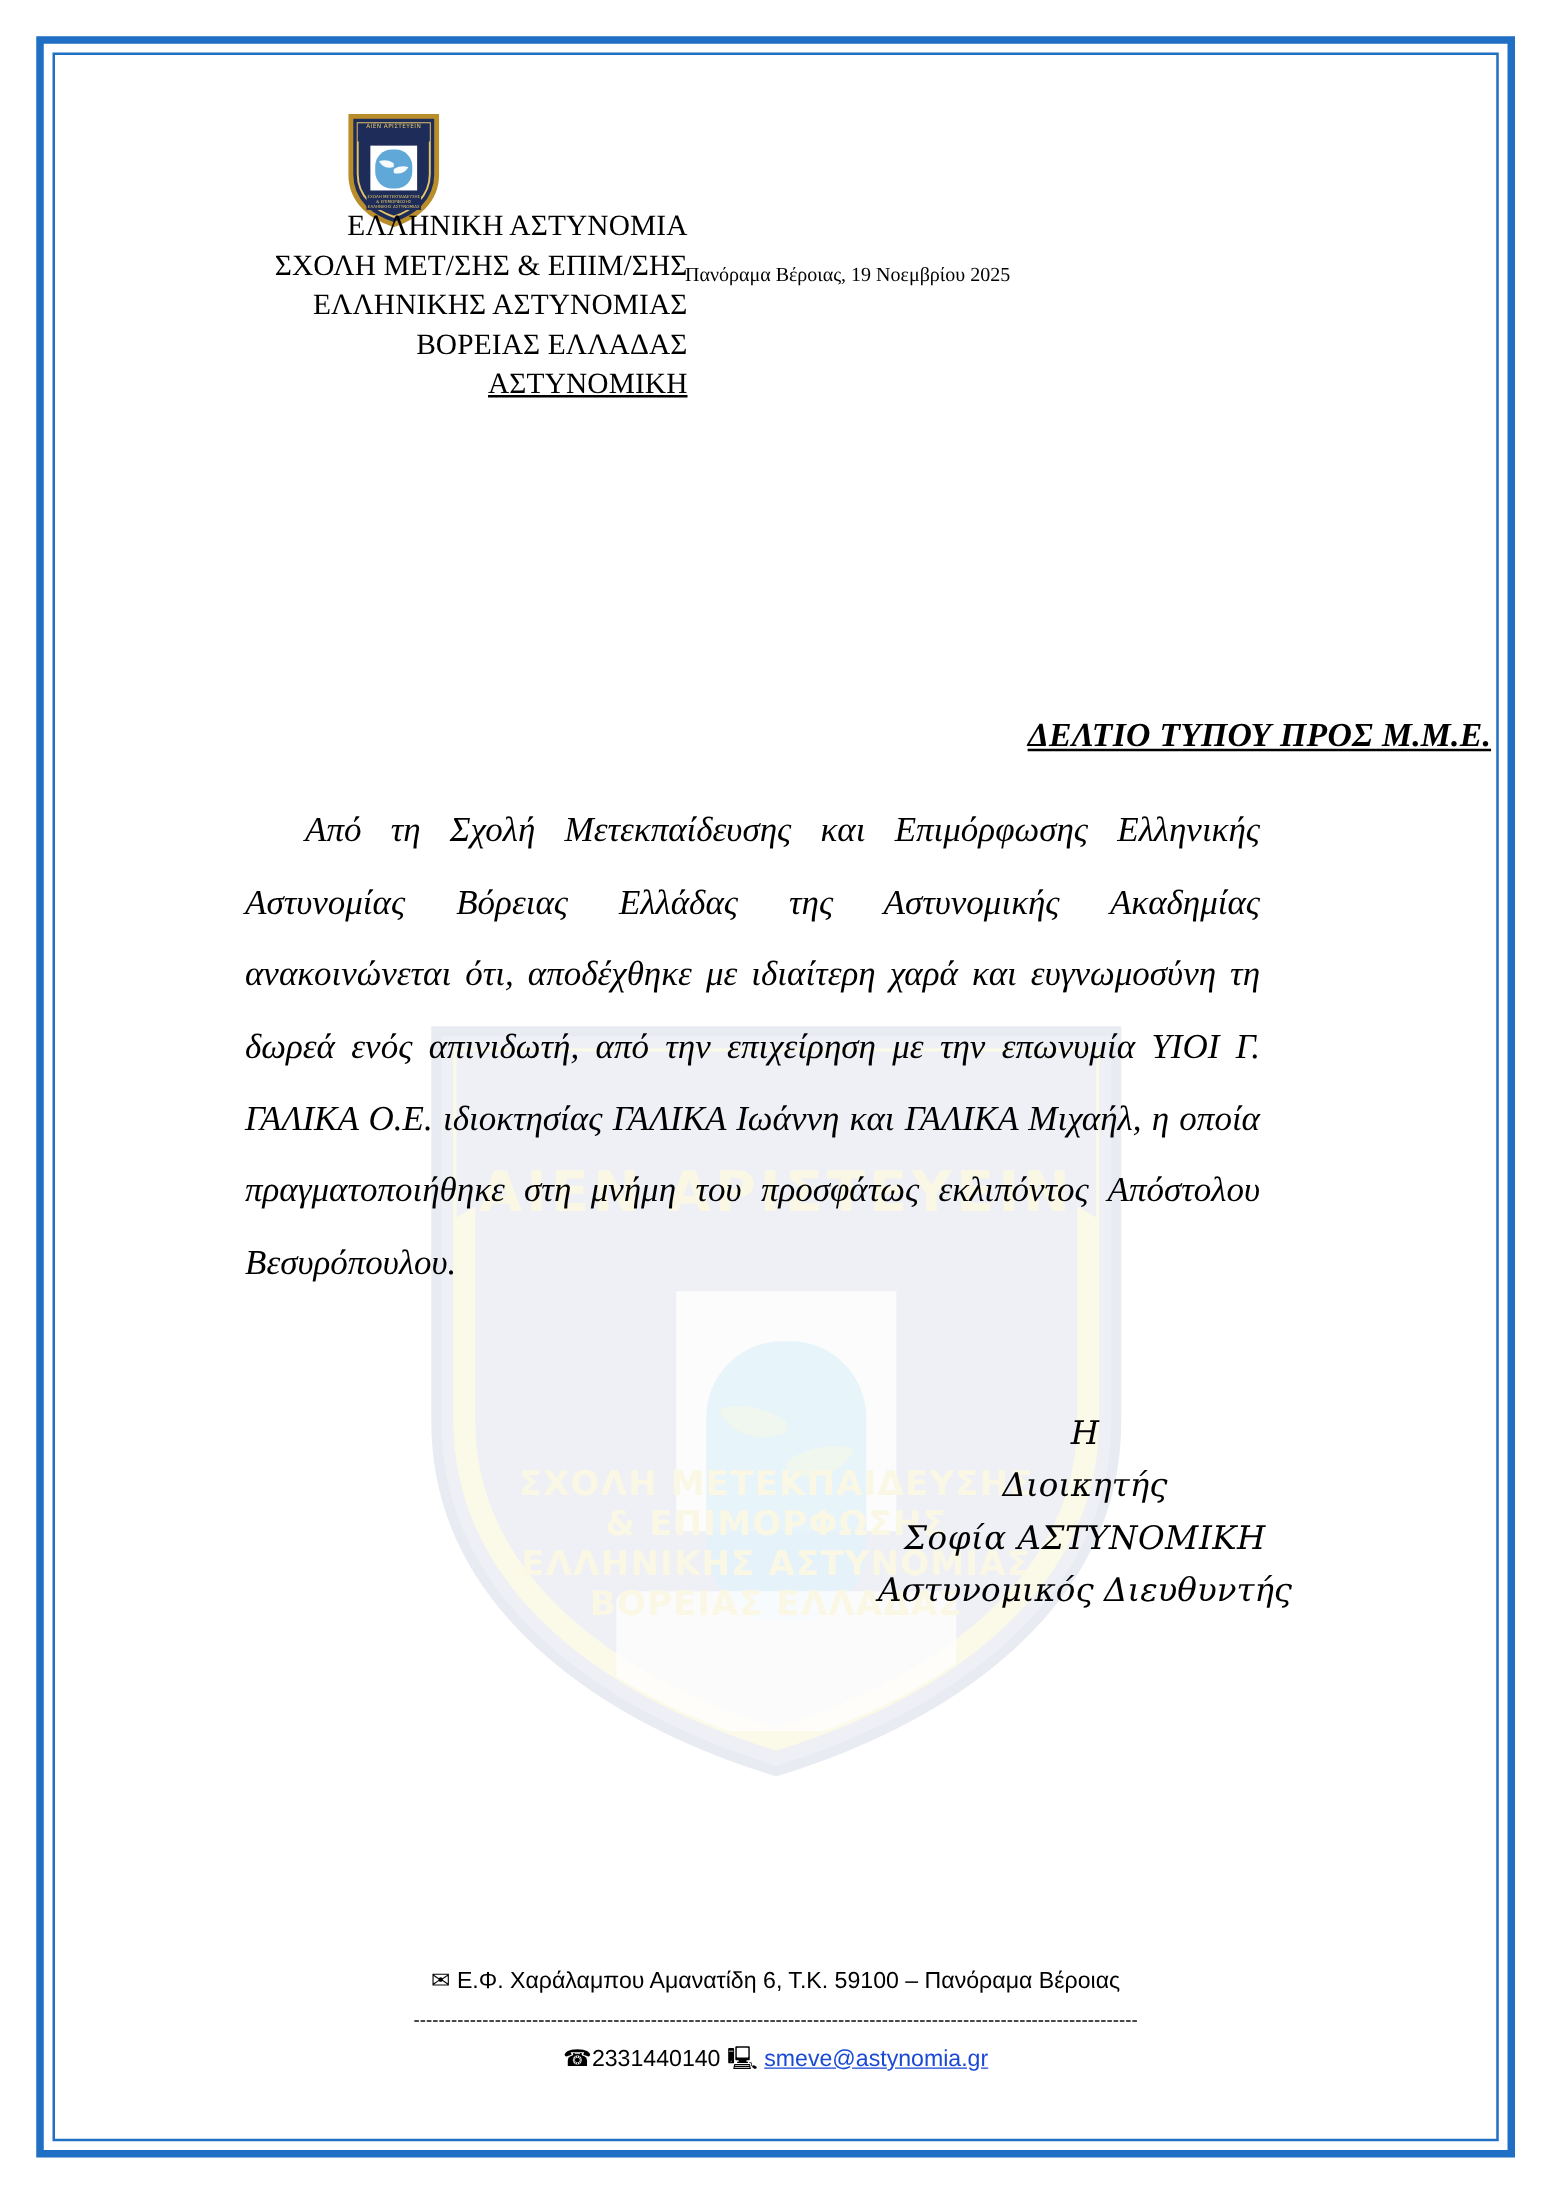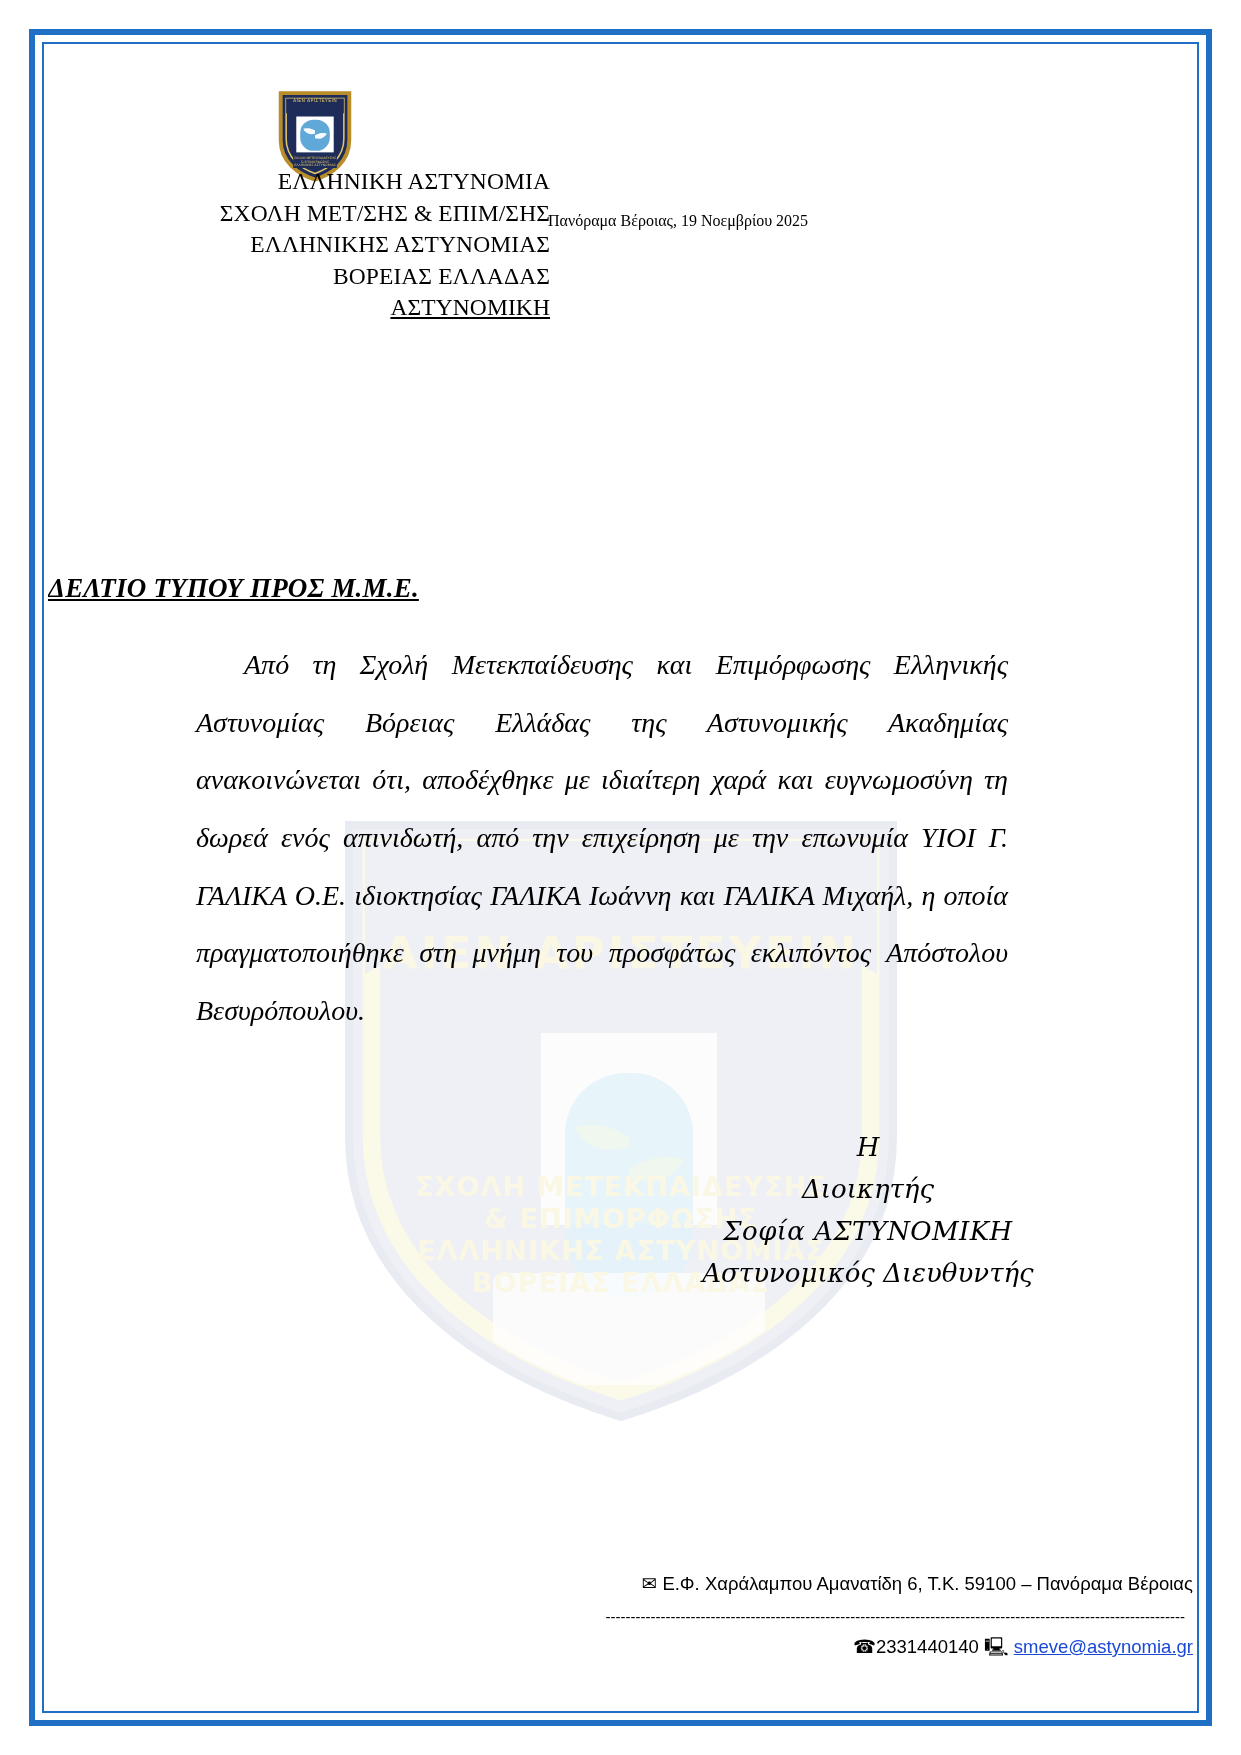--- a/index.html
+++ b/index.html
@@ -95,21 +95,21 @@
     font-size: 16px;
     white-space: nowrap;
   }
 
   
   .doc-title {
     position: absolute;
     left: 0;
     top: 525px;
     width: 1145px;
-    text-align: left;
+    text-align: right;
     z-index: 2;
   }
   .doc-title span {
     font-style: italic;
     font-weight: bold;
     font-size: 27px;
     text-decoration: underline;
     letter-spacing: 0.2px;
   }
 
@@ -146,21 +146,21 @@
 
   
   .footer {
     position: absolute;
     left: 0;
     bottom: 42px;
     width: 1145px;
     z-index: 2;
     font-family: "Liberation Sans", "DejaVu Sans", sans-serif;
     font-size: 18.5px;
-    text-align: right;
+    text-align: center;
     color: #000;
   }
   .footer-address {
     display: block;
     margin-bottom: 14px;
   }
   .footer-rule {
     display: block;
     font-size: 15px;
     line-height: 1;

